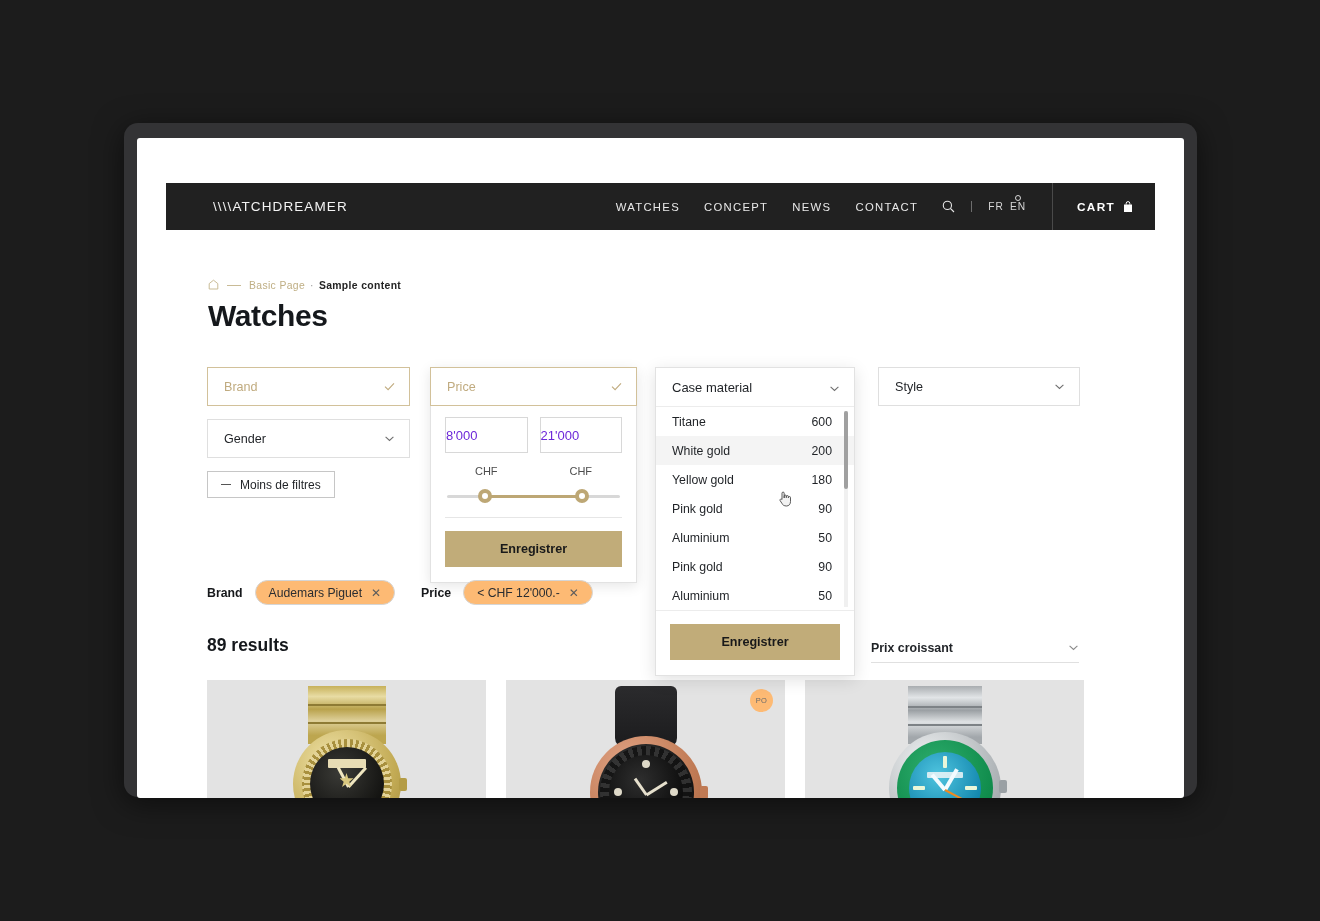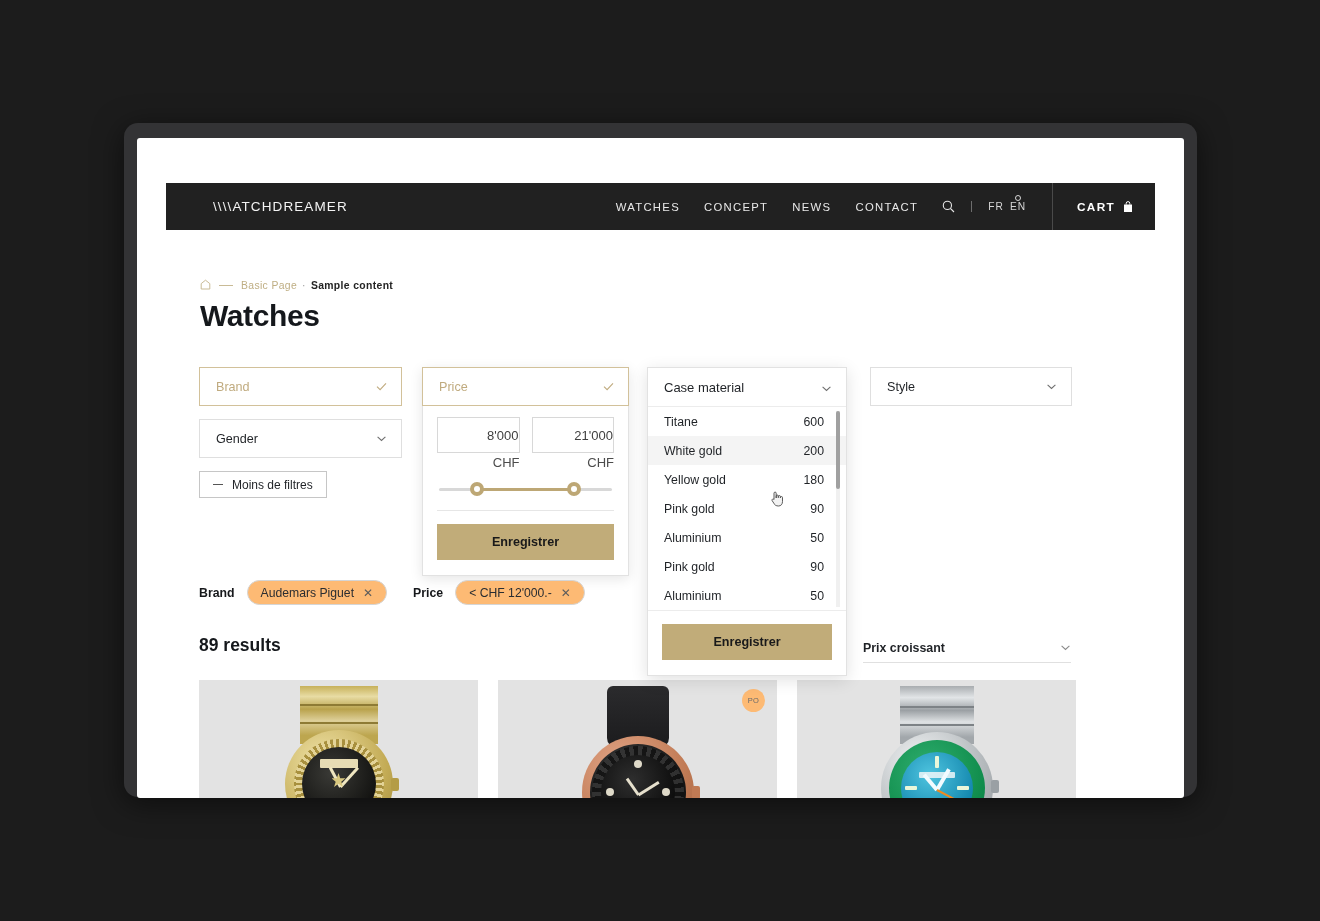--- a/index.html
+++ b/index.html
@@ -56,21 +56,21 @@
     width: 4px; height: 4px; border: 1px solid #d7d7d7; border-radius: 50%;
   }
   #cart-wrap {
     margin-left: 20px; height: 47px; display: flex; align-items: center;
     padding: 0 22px 0 24px; border-left: 1px solid #4a4a4a; cursor: pointer;
   }
   #cart-label { color: #ffffff; font-size: 11.8px; font-weight: 700; letter-spacing: 1.3px; }
   #cart-icon { margin-left: 8px; display: flex; }
 
   
-  #page { position: absolute; left: 4px; top: 0; width: 1047px; height: 632px; }
+  #page { position: absolute; left: 12px; top: 0; width: 1047px; height: 632px; }
 
   #breadcrumb {
     position: absolute; left: 59px; top: 141px;
     display: flex; align-items: center; font-size: 10.4px; letter-spacing: .35px;
   }
   #breadcrumb-dash { width: 14px; height: 1px; background: #c9bb96; margin: 0 8px; }
   #crumb-1 { color: #bfae83; }
   #crumb-sep { color: #9b9b9b; margin: 0 5px; }
   #crumb-2 { color: #242424; font-weight: 600; }
 
@@ -112,24 +112,24 @@
     height: 39px; border: 1px solid #d2c19a; margin: -1px;
     display: flex; align-items: center; padding: 0 14px 0 16px;
     font-size: 12.6px; color: #c0ab7f; cursor: pointer;
   }
   #price-head .sb-label { flex: 1; }
   #price-body { padding: 12px 14px 0; }
   #price-inputs { display: flex; gap: 12px; }
   .price-field { flex: 1; }
   .price-input {
     width: 100%; height: 36px; border: 1px solid #d8d8d8; background:#fff;
-    text-align: right; font-size: 13px; color: #404040;
+    text-align: left; font-size: 13px; color: #6d28d9;
     font-family: "Liberation Sans", sans-serif;
   }
-  .price-unit { text-align: right; font-size: 13px; color: #4c4c4c; margin-top: 2px; }
+  .price-unit { text-align: center; font-size: 11px; color: #4c4c4c; margin-top: 12px; }
   #slider {
     position: relative; height: 14px; margin: 12px 2px 0;
   }
   #slider .track {
     position: absolute; top: 6px; left: 0; right: 0; height: 3px;
     background: #d8d8d8; border-radius: 2px;
   }
   #slider .fill {
     position: absolute; top: 6px; left: 22%; right: 22%; height: 3px; background: #bda775;
   }

